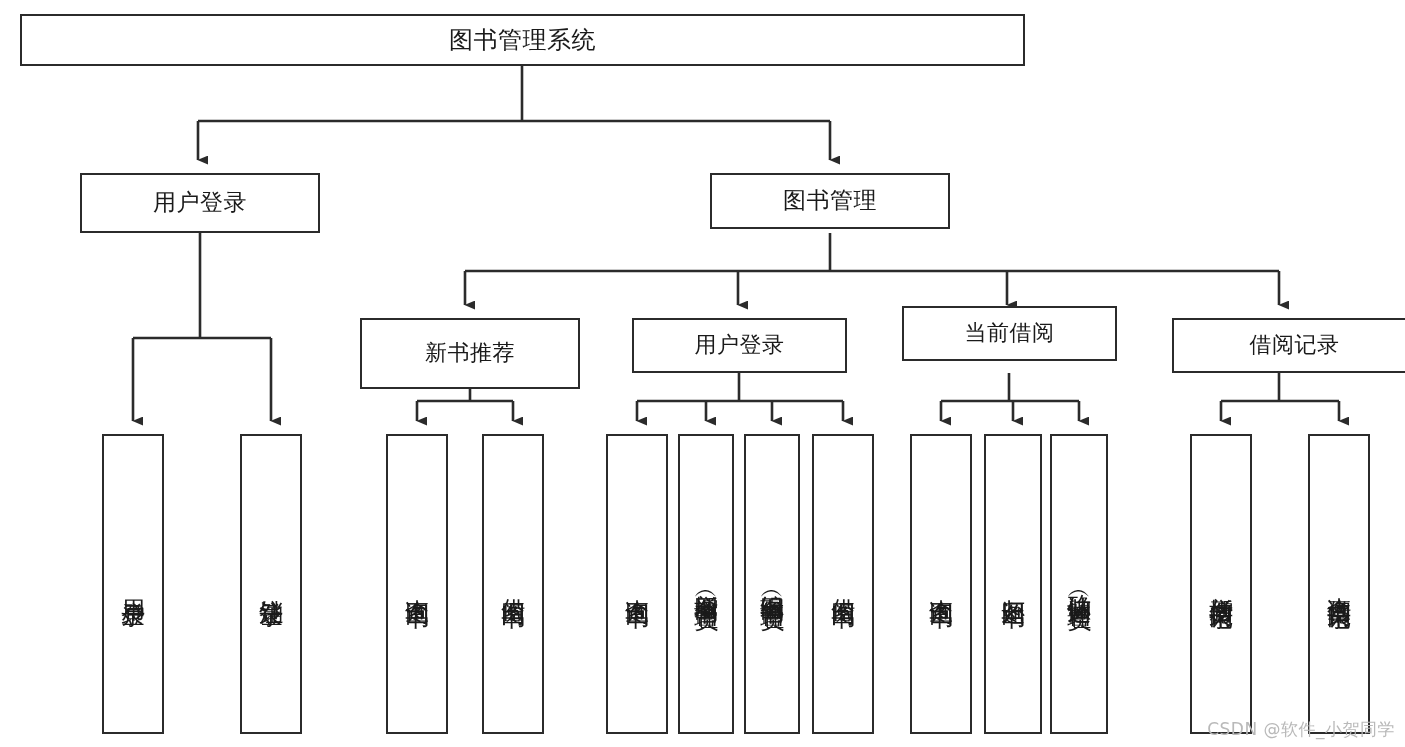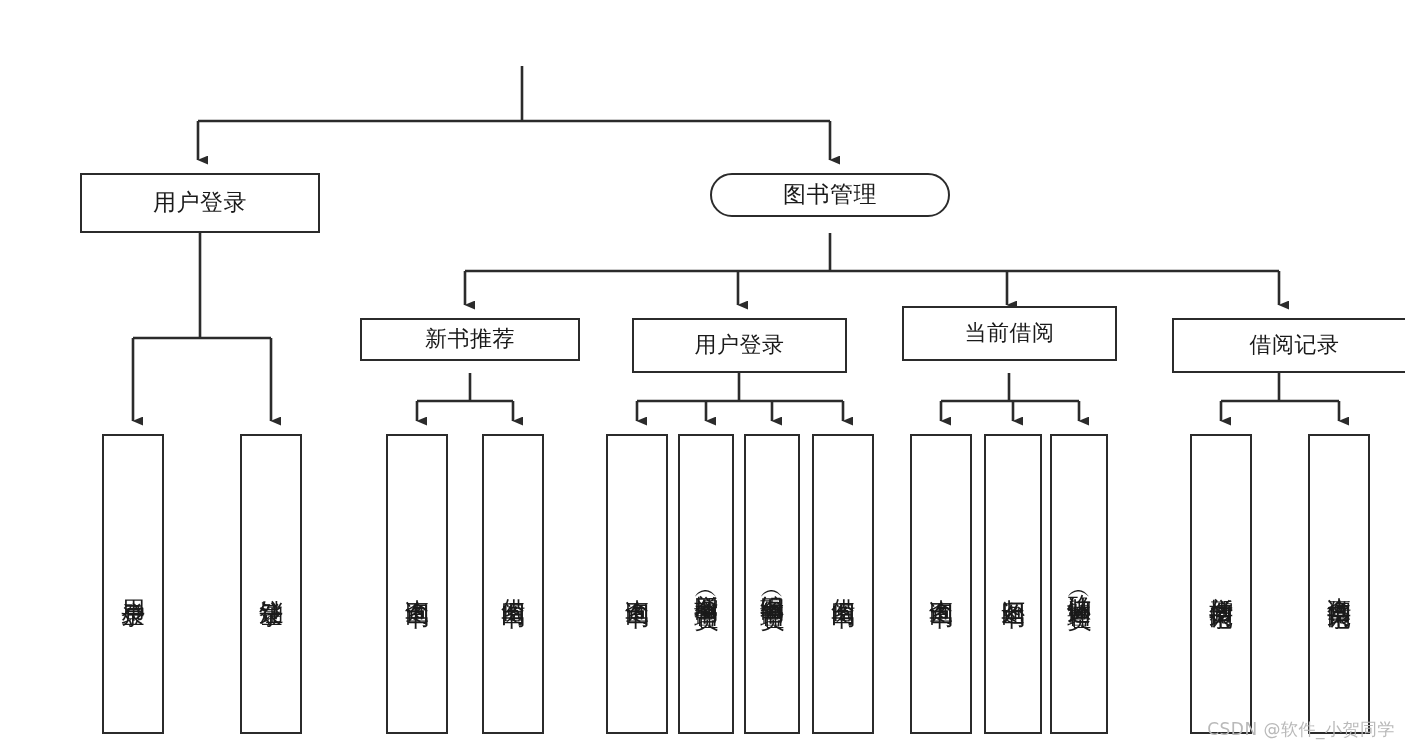--- a/index.html
+++ b/index.html
@@ -122,29 +122,32 @@
       <path d="M 1013,401 L 1013,421" marker-end="url(#arrowhead)"></path>
       <path d="M 1079,401 L 1079,421" marker-end="url(#arrowhead)"></path>
 
       <path d="M 1279,373 L 1279,401"></path>
       <path d="M 1221,401 L 1339,401"></path>
       <path d="M 1221,401 L 1221,421" marker-end="url(#arrowhead)"></path>
       <path d="M 1339,401 L 1339,421" marker-end="url(#arrowhead)"></path>
     </g>
   </svg>
 
+  <div class="node-box level-0" style="left:20px; top:14px; width:1005px; height:52px;">
+    <span class="node-label-h">图书管理系统</span>
+  </div>
 
   <div class="node-box level-1" style="left:80px; top:173px; width:240px; height:60px;">
     <span class="node-label-h">用户登录</span>
   </div>
-  <div class="node-box level-1" style="left:710px; top:173px; width:240px; height:44px;border-radius:22px;">
+  <div class="node-box level-1" style="left:710px; top:173px; width:240px; height:56px;">
     <span class="node-label-h">图书管理</span>
   </div>
 
-  <div class="node-box level-2" style="left:360px; top:318px; width:220px; height:43px;">
+  <div class="node-box level-2" style="left:360px; top:318px; width:220px; height:71px;">
     <span class="node-label-h">新书推荐</span>
   </div>
   <div class="node-box level-2" style="left:632px; top:318px; width:215px; height:55px;">
     <span class="node-label-h">用户登录</span>
   </div>
   <div class="node-box level-2" style="left:902px; top:306px; width:215px; height:55px;">
     <span class="node-label-h">当前借阅</span>
   </div>
   <div class="node-box level-2" style="left:1172px; top:318px; width:245px; height:55px;">
     <span class="node-label-h">借阅记录</span>

